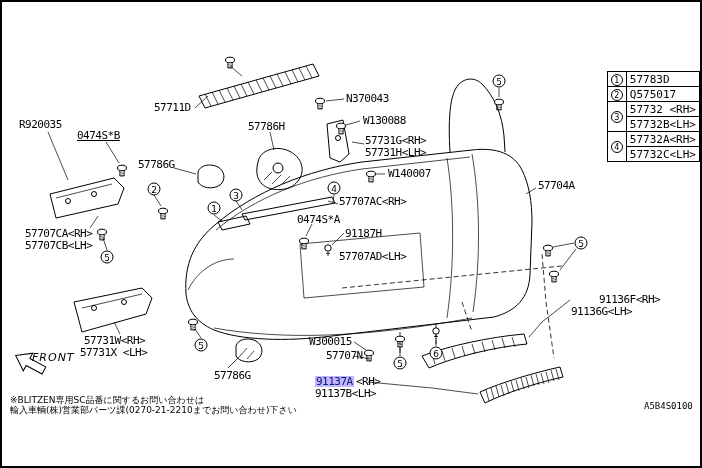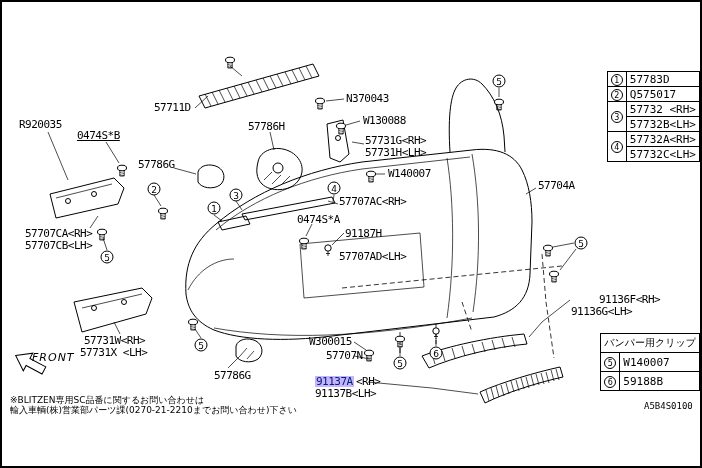--- a/index.html
+++ b/index.html
@@ -174,35 +174,20 @@
     <tr>
       <td class="num" rowspan="2"><span class="circ">4</span></td>
       <td>57732A&lt;RH&gt;</td>
     </tr>
     <tr>
       <td>57732C&lt;LH&gt;</td>
     </tr>
   </tbody>
     </table>
 
-  <table class="legend" id="legend-clip">
-    <tbody>
-        <tr>
-      <td colspan="2" class="clip-title">バンパー用クリップ</td>
-    </tr>
-    <tr>
-      <td class="num"><span class="circ">5</span></td>
-      <td>W140007</td>
-    </tr>
-    <tr>
-      <td class="num"><span class="circ">6</span></td>
-      <td>59188B</td>
-    </tr>
-  </tbody>
-    </table>
 
   <div class="front-label">FRONT</div>
 
   <div class="footnote-line" id="fn1">※BLITZEN専用SC品番に関するお問い合わせは</div>
   <div class="footnote-line" id="fn2">輸入車輌(株)営業部パーツ課(0270-21-2210までお問い合わせ)下さい</div>
 
   <div class="sheet-code">A5B4S0100</div>
 </div>
 
 </body></html>

